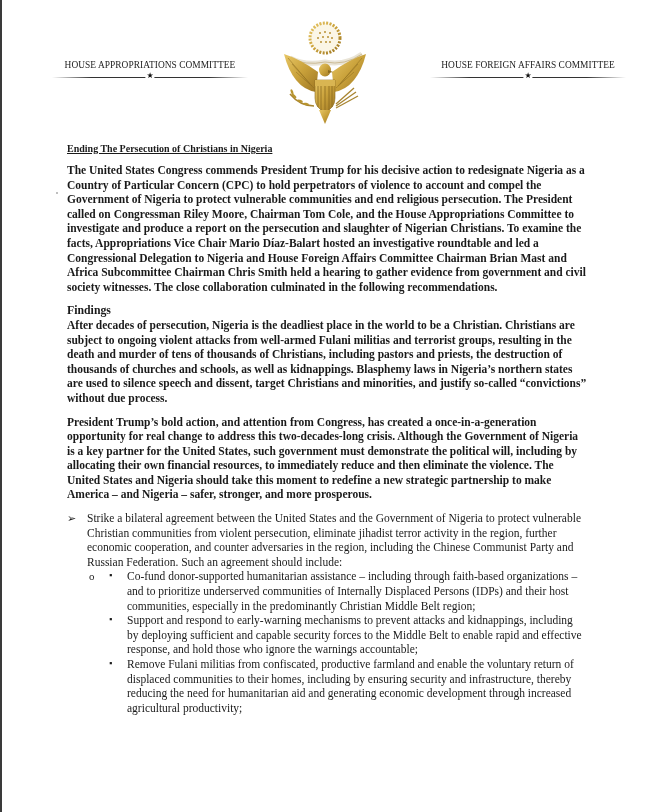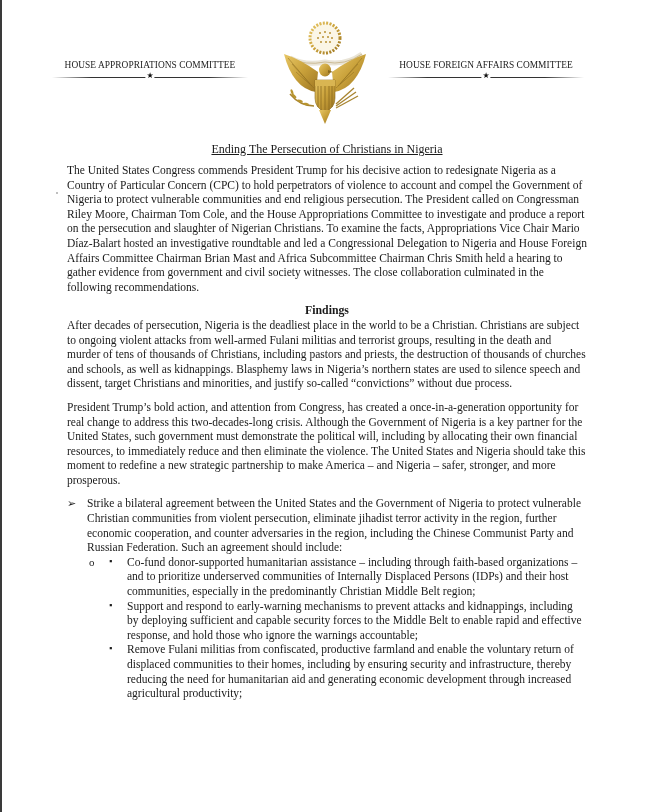--- a/index.html
+++ b/index.html
@@ -16,48 +16,48 @@
   }
   .letterhead {
     position: absolute; left: 0; top: 0; width: 604px; height: 130px; padding-left: 44px;
   }
   .committee {
     position: absolute; top: 60px;
     font-size: 9.4px; letter-spacing: 0.05px; color: #222;
     text-align: center;
   }
   .committee.left { left: 48px; width: 204px; }
-  .committee.right { left: 384px; width: 204px; }
+  .committee.right { left: 426px; width: 204px; }
   .committee .rule {
     position: relative; margin-top: 3px; height: 8px;
   }
   .committee .rule::before {
     content: ""; position: absolute; left: 4px; right: 4px; top: 4px; height: 1px;
     background: linear-gradient(to right, rgba(0,0,0,0), #333 20%, #333 80%, rgba(0,0,0,0));
   }
   .committee .star {
     position: absolute; left: 50%; top: -2px; transform: translateX(-50%);
     font-size: 8px; color: #111; background: #fff; padding: 0 1px; line-height: 10px;
   }
   .seal {
     position: absolute; left: 270px; top: 14px; width: 110px; height: 112px;
   }
   .doc {
     position: absolute; left: 67px; top: 140px; width: 520px;
     font-size: 11.5px; line-height: 14.6px;
   }
   h1 {
-    margin: 0 0 5px 0; text-align: center;
-    font-size: 12px; font-weight: normal; text-decoration: underline;
+    margin: 0 0 5px 0; 
+    font-size: 10px; font-weight: bold; text-decoration: underline;
     font-family: "Liberation Serif", serif; line-height: 18px;
     padding-left: 0;
   }
-  p { margin: 0; }
+  p { margin: 0; font-weight: bold; }
   .para { margin-bottom: 9px; }
-  .heading { font-weight: bold; font-size: 11.8px; margin-top: 8px; text-align: center; }
+  .heading { font-weight: bold; font-size: 11.8px; margin-top: 8px; }
   .rec-list { list-style: none; margin: 0; padding: 0; }
   .rec-item { position: relative; padding-left: 20px; }
   .rec-item .marker {
     position: absolute; left: 0; top: 0; font-size: 11px;
   }
   .sub-list { list-style: none; margin: 0; padding: 0; }
   .sub-item { position: relative; padding-left: 20px; }
   .sub-item .marker { position: absolute; left: 2px; top: 0; }
   .subsub-list { list-style: none; margin: 0; padding: 0; }
   .subsub-item { position: relative; padding-left: 20px; }

